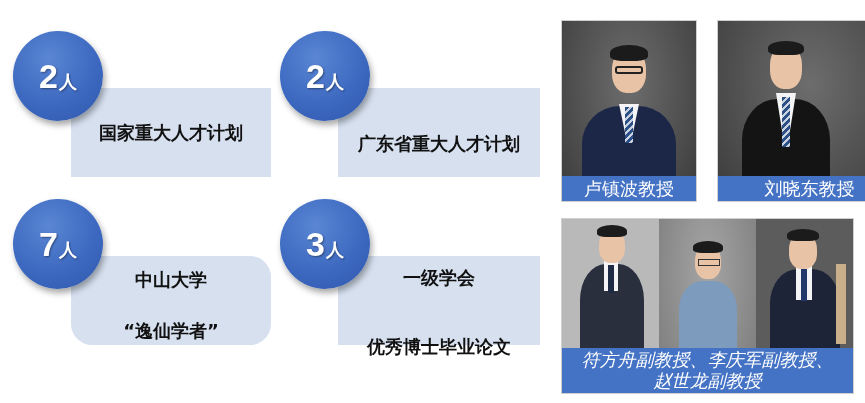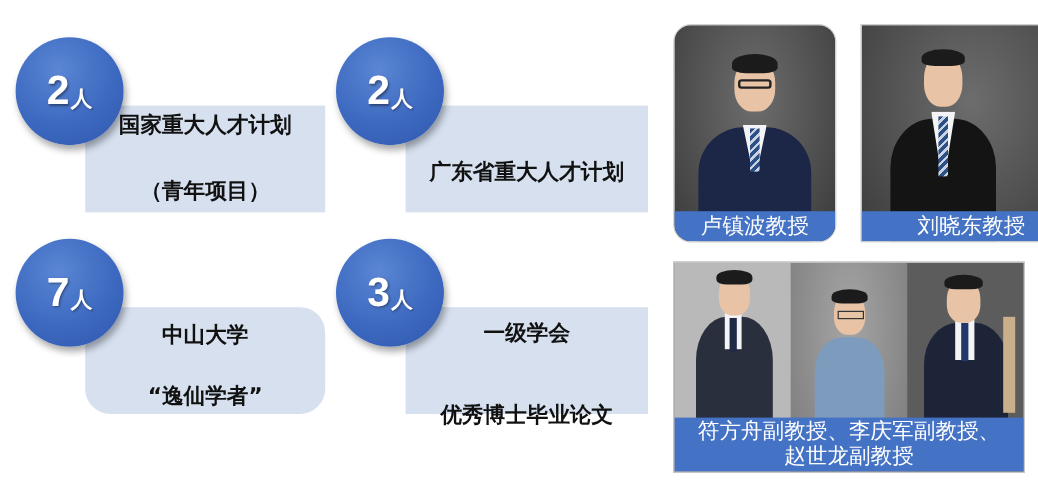--- a/index.html
+++ b/index.html
@@ -29,21 +29,20 @@
 </style>
 </head>
 <body>
 
 <div class="circle" style="left:13px;top:31px;">
   <span class="num">2</span>
   <span class="unit">人</span>
 </div>
 <div class="box" style="left:71px;top:88px;width:200px;height:89px;">
   <div>国家重大人才计划</div>
-  <div style="margin-top:4px;">（青年项目）</div>
 </div>
 
 <div class="circle" style="left:280px;top:31px;">
   <span class="num">2</span>
   <span class="unit">人</span>
 </div>
 <div class="box" style="left:338px;top:88px;width:202px;height:89px;">
   <div style="margin-top:22px;">广东省重大人才计划</div>
 </div>
 
@@ -58,21 +57,21 @@
 
 <div class="circle" style="left:280px;top:199px;">
   <span class="num">3</span>
   <span class="unit">人</span>
 </div>
 <div class="box" style="left:338px;top:256px;width:202px;height:89px;">
   <div style="margin-top:24px;">一级学会</div>
   <div style="margin-top:18px;">优秀博士毕业论文</div>
 </div>
 
-<div class="photo" style="left:561px;top:20px;width:134px;height:180px;border-radius:15px;">
+<div class="photo" style="left:561px;top:20px;width:134px;height:180px;">
   <div class="person" style="left:0;top:0;width:134px;height:180px;">
     <div class="suit" style="left:20px;top:85px;width:94px;height:95px;background:#1c2748;"></div>
     <div class="shirt" style="left:57px;top:83px;width:20px;height:38px;clip-path:polygon(0 0,100% 0,60% 100%,40% 100%);"></div>
     <div class="tie" style="left:63px;top:86px;width:8px;height:36px;"></div>
     <div class="head" style="left:50px;top:28px;width:34px;height:44px;"></div>
     <div class="hair" style="left:48px;top:24px;width:38px;height:16px;"></div>
     <div style="position:absolute;left:53px;top:45px;width:28px;height:8px;border:2px solid #222;border-radius:3px;box-sizing:border-box;"></div>
   </div>
   <div class="caption" style="height:25px;line-height:25px;">卢镇波教授</div>
 </div>
@@ -81,21 +80,21 @@
   <div class="person" style="left:0;top:0;width:135px;height:180px;">
     <div class="suit" style="left:24px;top:78px;width:88px;height:102px;background:#141414;"></div>
     <div class="shirt" style="left:58px;top:72px;width:20px;height:50px;clip-path:polygon(0 0,100% 0,60% 100%,40% 100%);"></div>
     <div class="tie" style="left:64px;top:76px;width:8px;height:50px;"></div>
     <div class="head" style="left:52px;top:24px;width:32px;height:44px;"></div>
     <div class="hair" style="left:50px;top:20px;width:36px;height:14px;"></div>
   </div>
   <div class="caption" style="height:25px;line-height:25px;">刘晓东教授</div>
 </div>
 
-<div class="photo" style="left:561px;top:218px;width:291px;height:174px;background:#8f8f8f;">
+<div class="photo" style="left:561px;top:218px;width:291px;height:174px;background:#8f8f8f;font-style:italic;">
   <div style="position:absolute;left:0;top:0;width:97px;height:174px;background:#b9b9b9;">
     <div class="suit" style="left:18px;top:45px;width:64px;height:90px;background:#2a2f3e;"></div>
     <div class="shirt" style="left:42px;top:42px;width:14px;height:30px;"></div>
     <div class="tie" style="left:46px;top:46px;width:6px;height:28px;background:#1f2a44;"></div>
     <div class="head" style="left:37px;top:10px;width:26px;height:34px;"></div>
     <div class="hair" style="left:35px;top:6px;width:30px;height:12px;"></div>
   </div>
   <div style="position:absolute;left:97px;top:0;width:97px;height:174px;background:radial-gradient(ellipse at 50% 30%,#a5a5a5,#7a7a7a);">
     <div class="suit" style="left:20px;top:62px;width:58px;height:70px;background:#7d9bbd;"></div>
     <div class="head" style="left:36px;top:26px;width:26px;height:34px;"></div>

